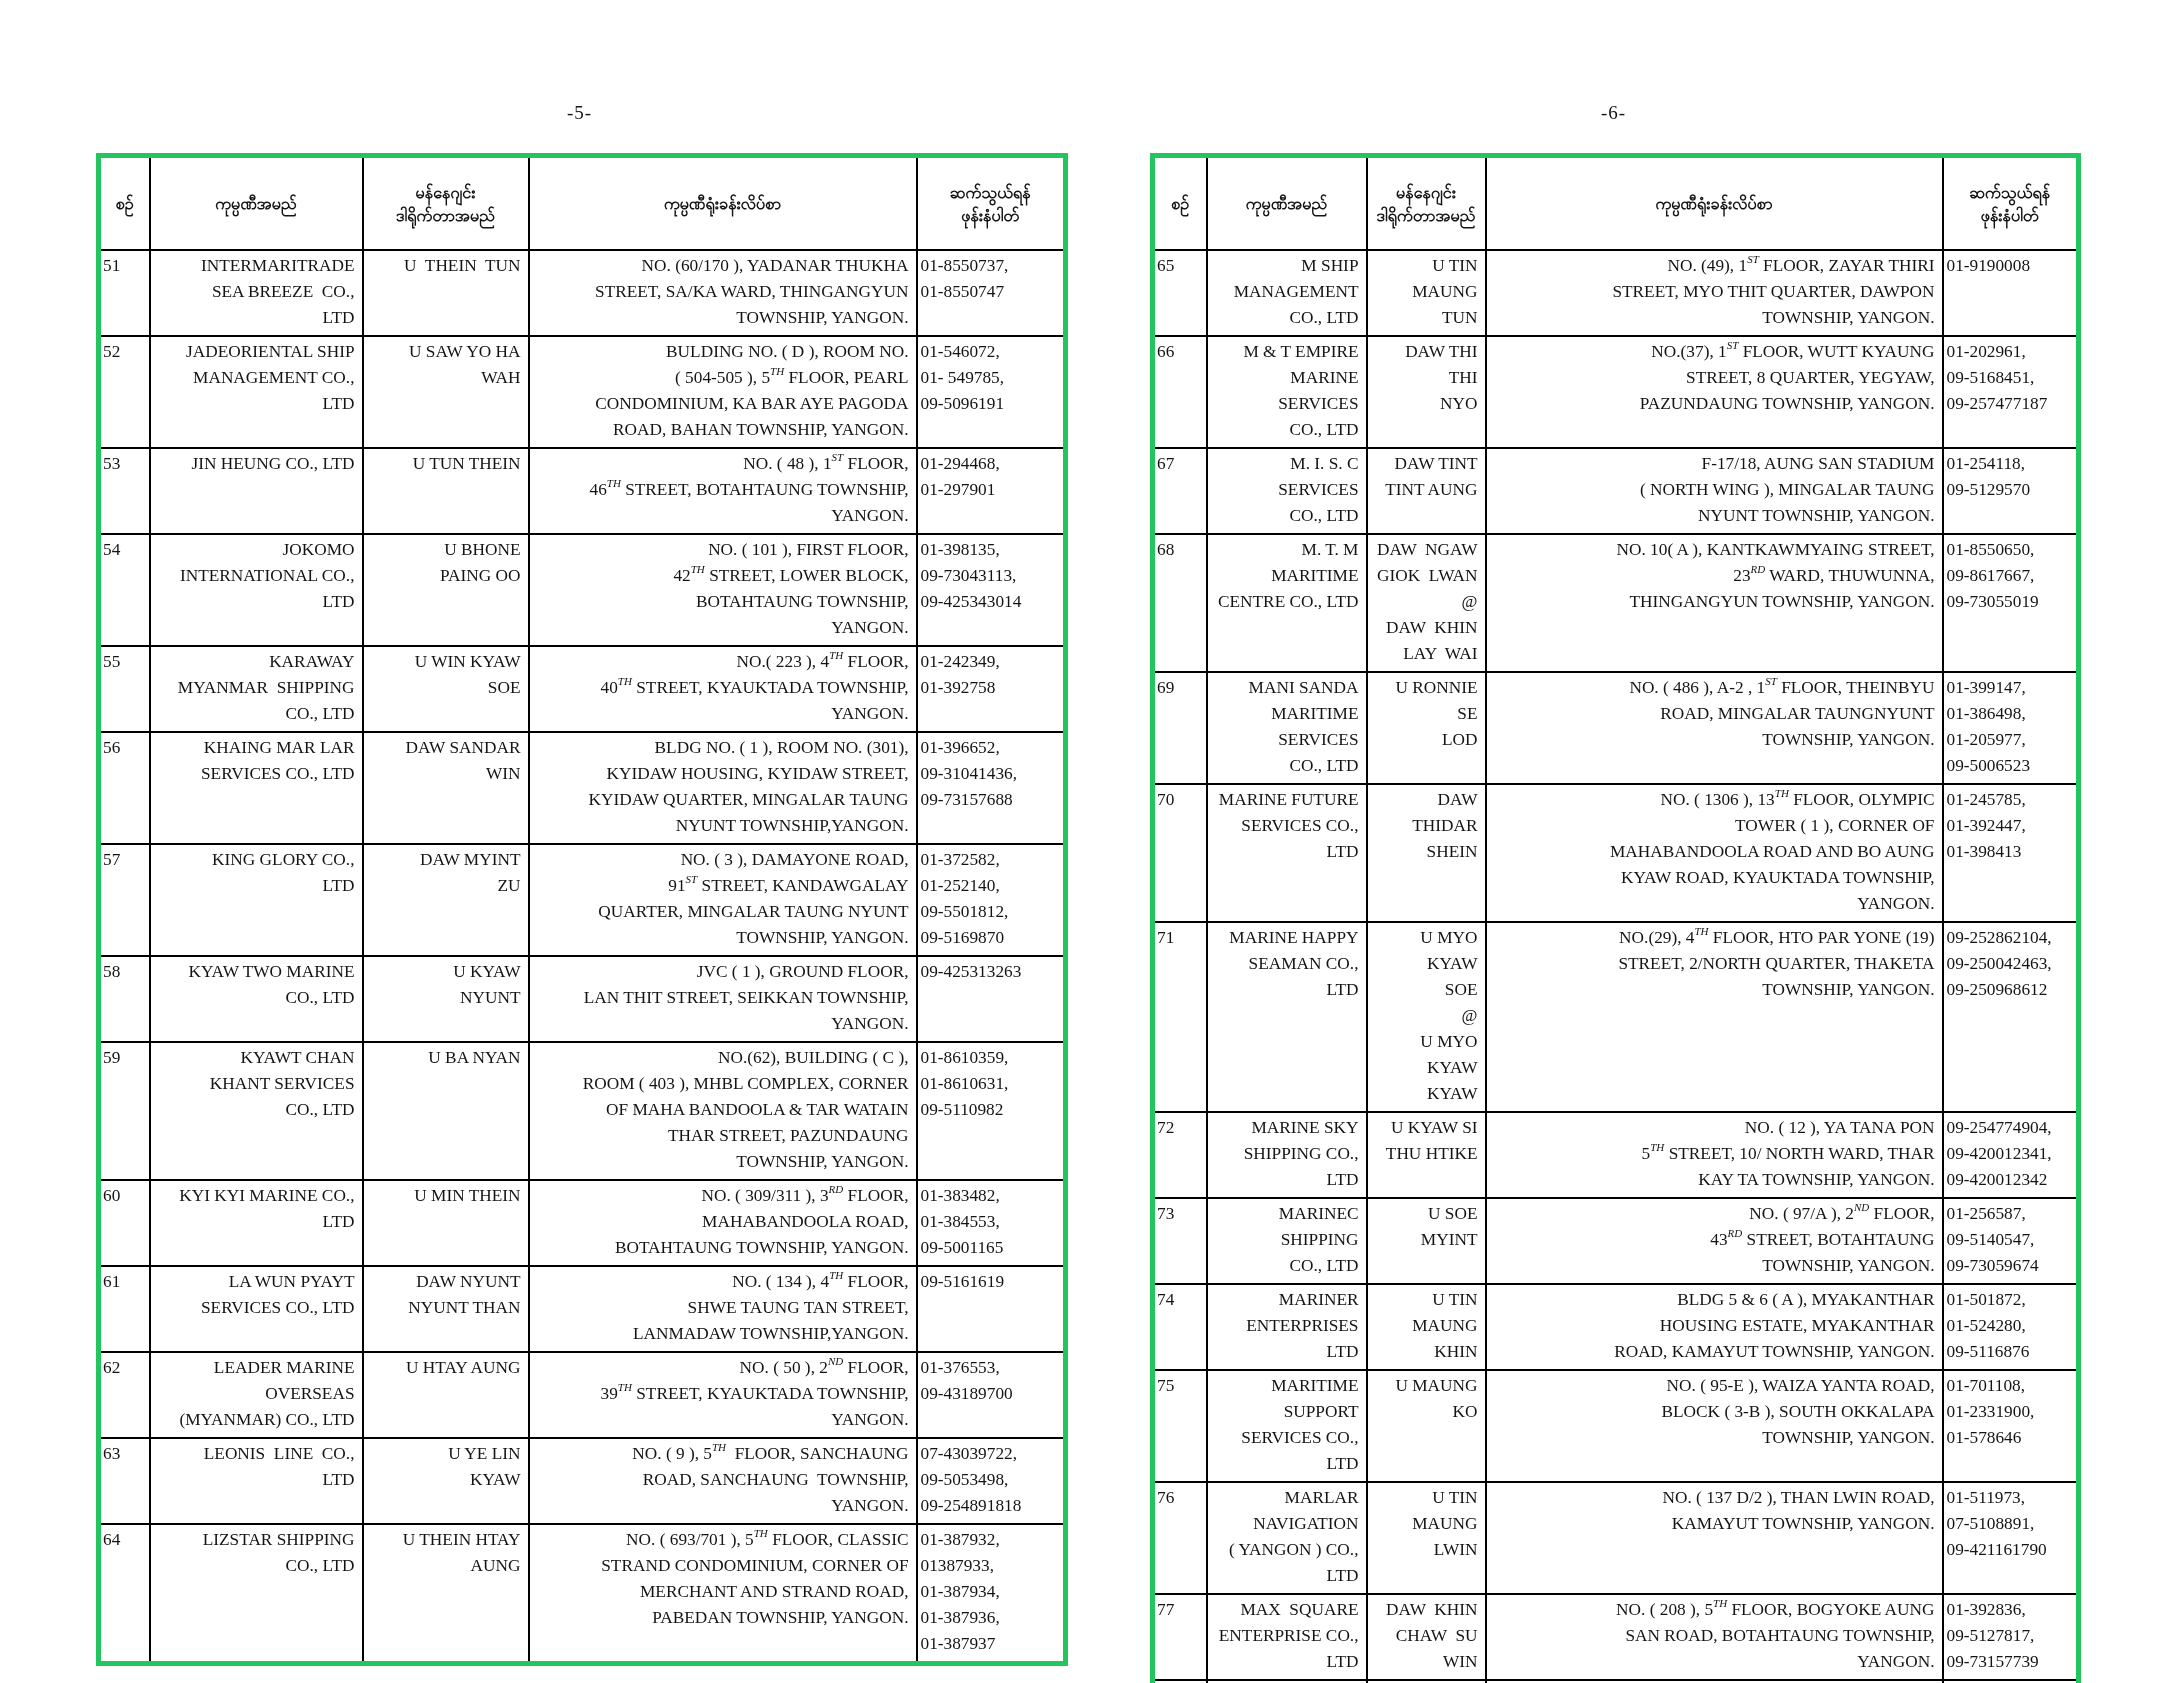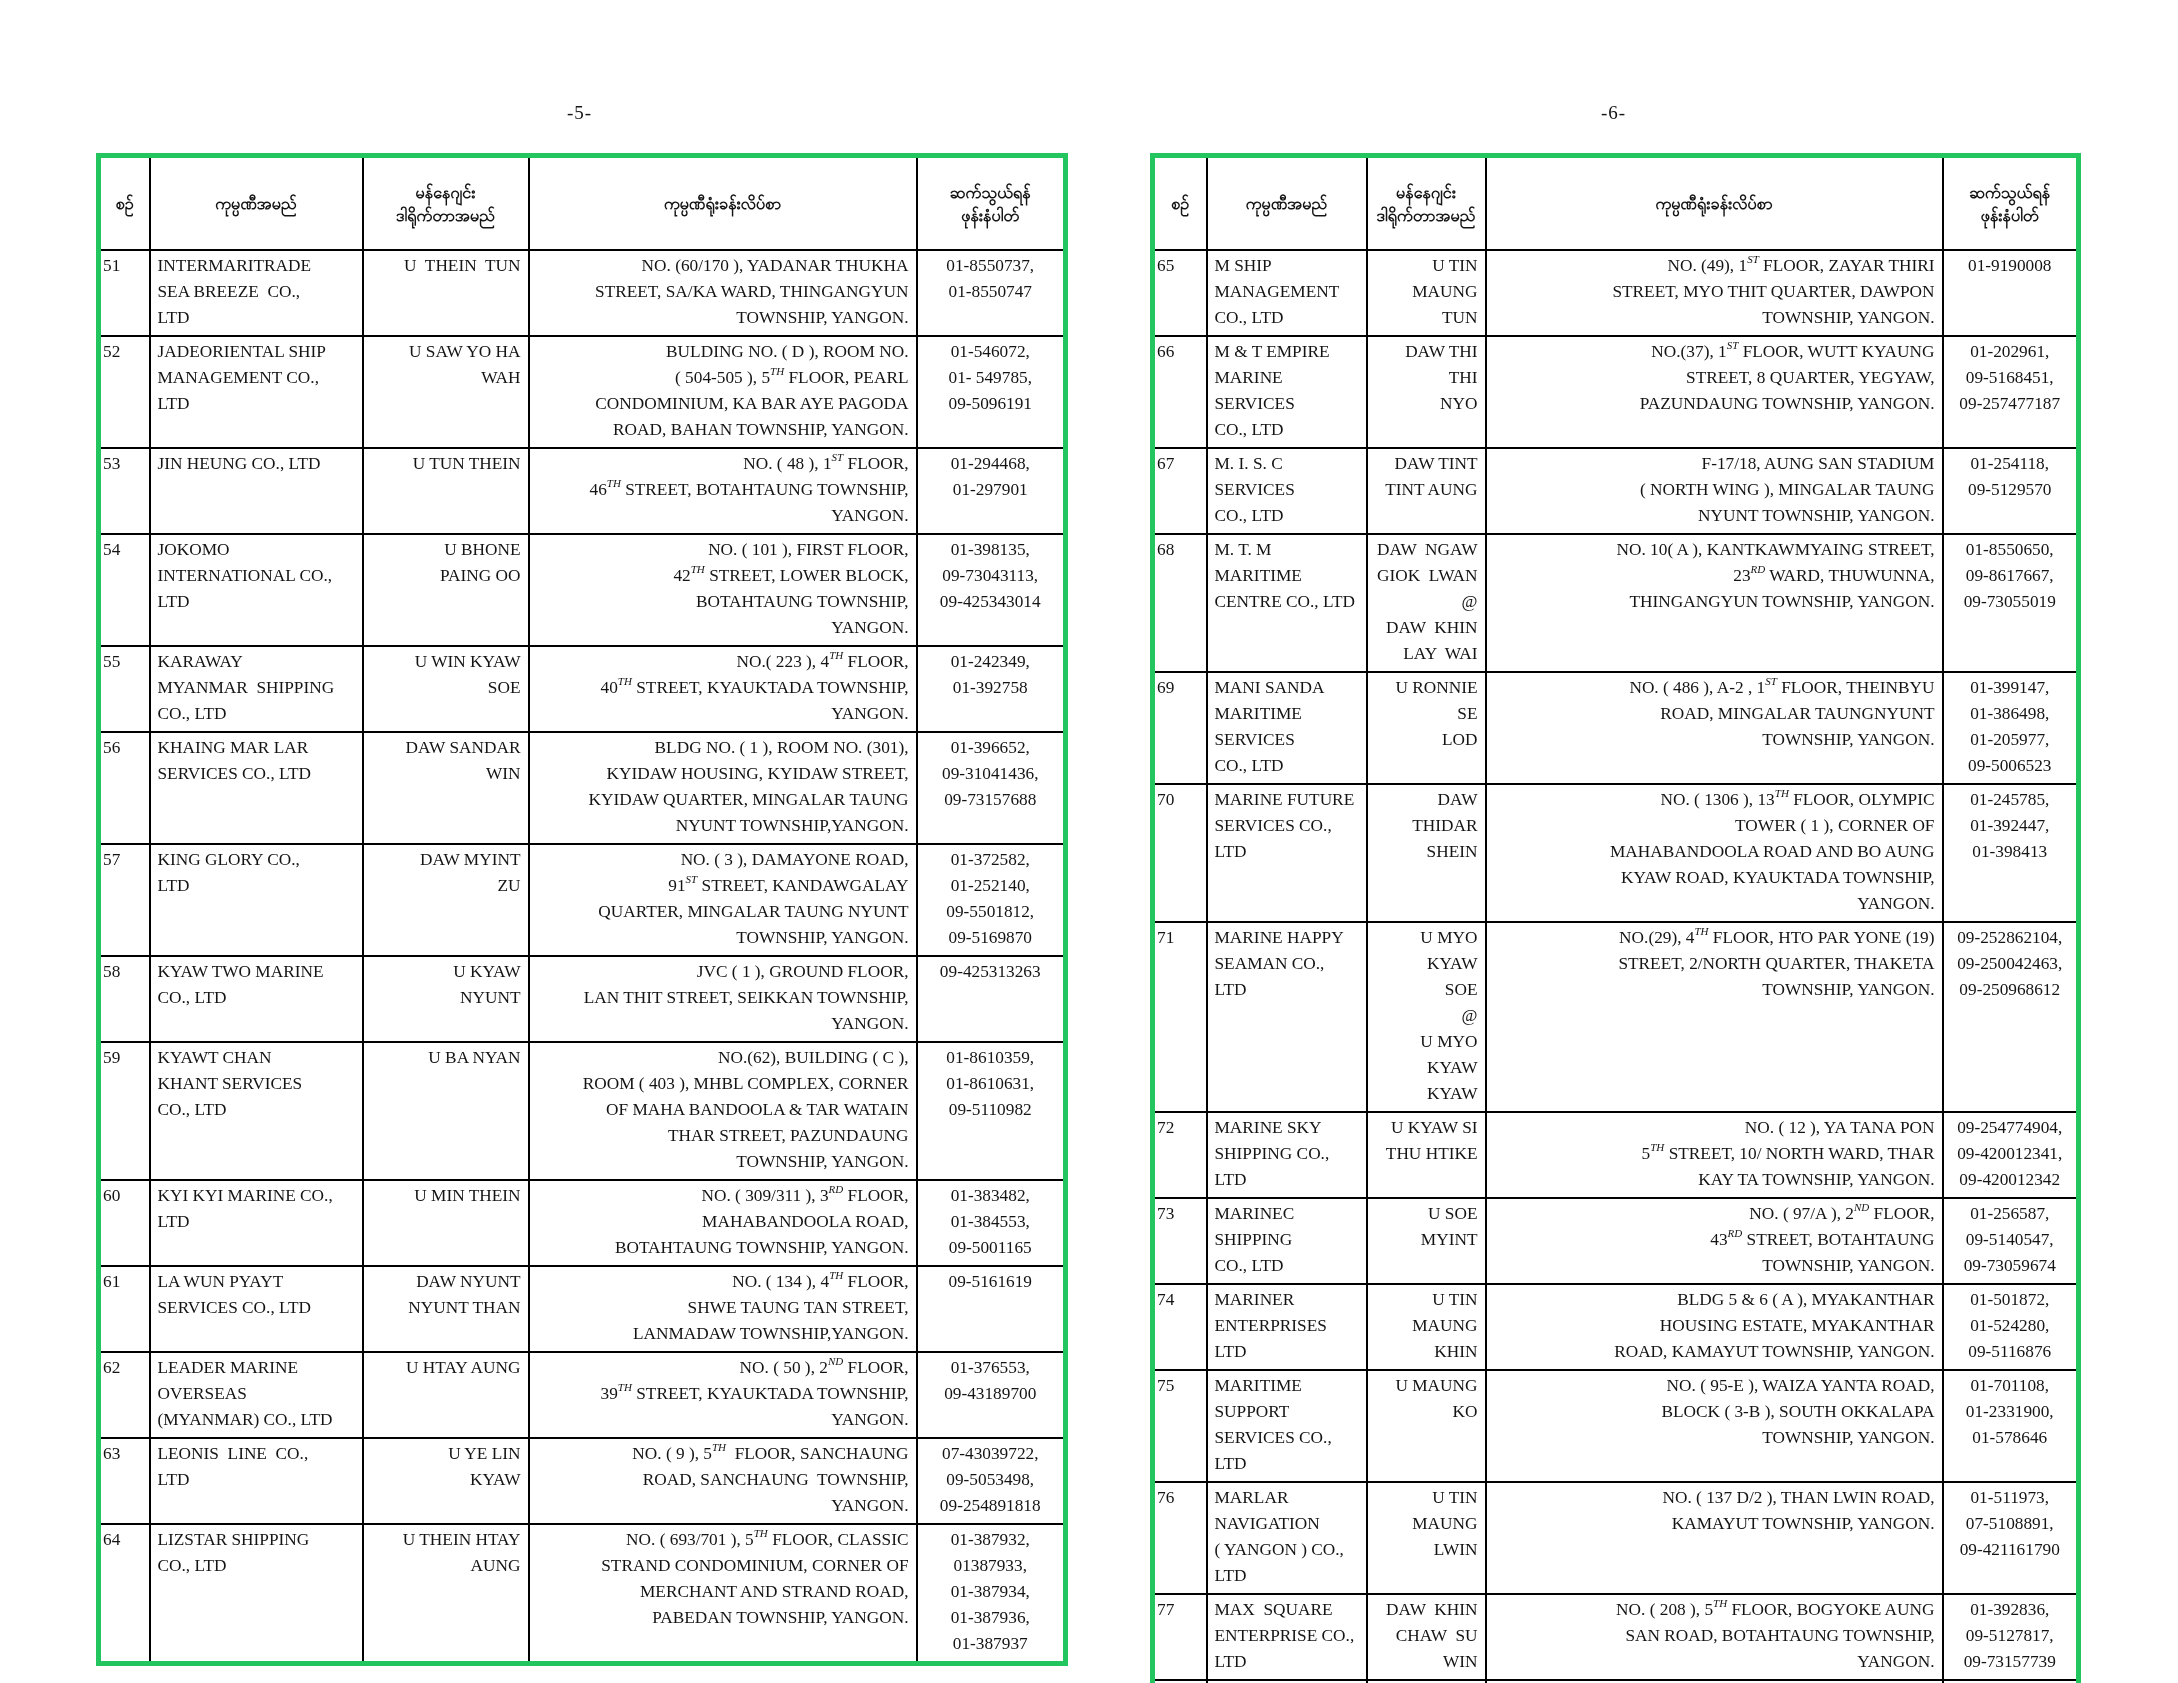--- a/index.html
+++ b/index.html
@@ -24,24 +24,24 @@
   .dir th,.dir td{border:2px solid #000;}
   .dir th{
     font-size:16.3px;font-weight:700;text-align:center;vertical-align:middle;
     height:87px;line-height:23px;padding:2px 4px;
   }
   .dir td{
     vertical-align:top;font-size:17.3px;line-height:26px;
     padding:2px 7px 4px 7px;
   }
   td.c-no{padding-left:2px;padding-right:12px;}
-  td.c-company{text-align:left;}
+  td.c-company{text-align:right;}
   td.c-director{text-align:right;}
   td.c-address{text-align:right;}
-  td.c-phone{text-align:center;padding-left:3px;padding-right:3px;}
+  td.c-phone{padding-left:3px;padding-right:3px;}
   .line{white-space:pre-wrap;}
   sup{font-size:11px;line-height:0;position:relative;top:-1px;font-style:italic;}
 </style>
 </head>
 <body>
 
 <div class="sheet p5">
   <div class="page-title">-5-</div>
   <table class="dir">
     <colgroup>

